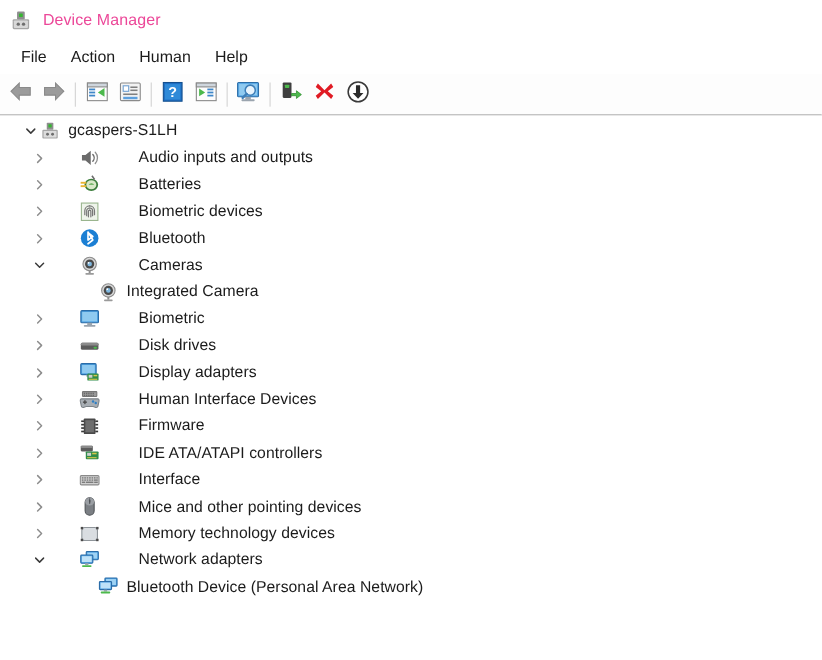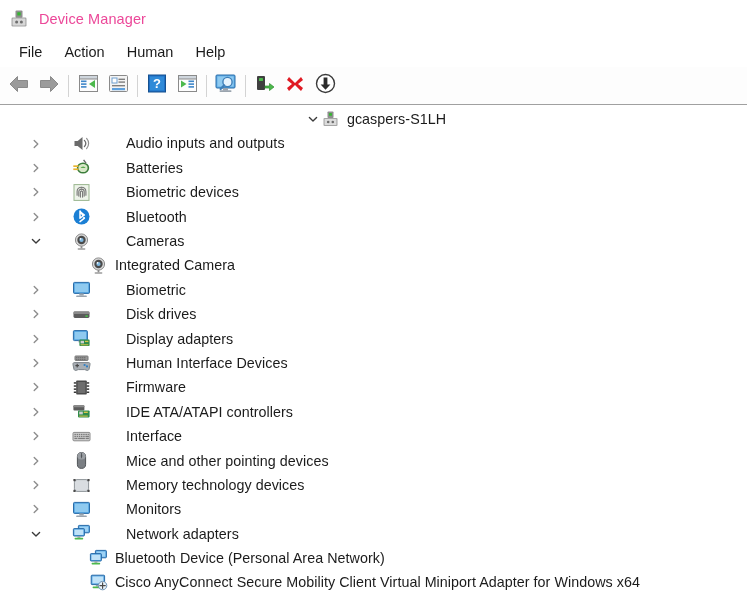--- a/index.html
+++ b/index.html
@@ -54,21 +54,21 @@
   .chev{
     width:16px;height:16px;flex:0 0 16px;position:relative;
     display:flex;align-items:center;justify-content:center;
   }
   .chev svg{display:block;}
   .ico{
     width:19px;height:19px;flex:0 0 19px;position:relative;margin-right:7px;
     display:flex;align-items:center;justify-content:center;
   }
   .lbl{font-size:14.3px;color:#1b1b1b;letter-spacing:.05px;line-height:1;}
-  .depth0{padding-left:4px;justify-content:center;}
+  .depth0{padding-left:20px;}
   .depth1{padding-left:28px;gap:28px;}
   .depth2{padding-left:52px;margin-left:20px;}
   .depth2 .ico{margin-left:17px;}
 </style>
 </head>
 <body>
 
 <div class="window">
 
   <div class="titlebar">
@@ -512,36 +512,20 @@
               <rect x="1.4" y="13.8" width="2.2" height="2.2"></rect>
               <rect x="15.4" y="13.8" width="2.2" height="2.2"></rect>
             </g>
           </svg>
         </span>
         <span class="lbl">Memory technology devices</span>
       </div>
       <div class="row depth1">
         <span class="chev">
           <svg width="10" height="10" viewBox="0 0 10 10">
-            <path d="M3.2 1.4 L6.8 5 L3.2 8.6" fill="none" stroke="#8d8d8d" stroke-width="1.35" stroke-linecap="round" stroke-linejoin="round"></path>
-          </svg>
-        </span>
-        <span class="ico">
-          <svg width="19" height="19" viewBox="0 0 19 19">
-            <rect x="1.5" y="2.4" width="16" height="11" rx="1" fill="#4b9fe0" stroke="#2a6ca8"></rect>
-            <rect x="2.7" y="3.6" width="13.6" height="8.6" fill="#8fcaf0"></rect>
-            <rect x="7.3" y="13.4" width="4.4" height="2.2" fill="#9aa4ae"></rect>
-            <rect x="4.2" y="15.4" width="10.6" height="1.7" rx=".7" fill="#9aa4ae"></rect>
-          </svg>
-        </span>
-        <span class="lbl">Monitors</span>
-      </div>
-      <div class="row depth1">
-        <span class="chev">
-          <svg width="10" height="10" viewBox="0 0 10 10">
             <path d="M1.4 3.4 L5 7 L8.6 3.4" fill="none" stroke="#3a3a3a" stroke-width="1.35" stroke-linecap="round" stroke-linejoin="round"></path>
           </svg>
         </span>
         <span class="ico">
           <svg width="19" height="19" viewBox="0 0 19 19">
             <rect x="6.4" y="1.4" width="11" height="7.4" rx=".8" fill="#4b9fe0" stroke="#2a6ca8"></rect>
             <rect x="7.4" y="2.4" width="9" height="5.4" fill="#9ed2f4"></rect>
             <rect x="1.4" y="4.6" width="11" height="7.4" rx=".8" fill="#4b9fe0" stroke="#2a6ca8"></rect>
             <rect x="2.4" y="5.6" width="9" height="5.4" fill="#bfe2f8"></rect>
             <rect x="5.4" y="12" width="3" height="1.8" fill="#9aa4ae"></rect>
@@ -556,28 +540,15 @@
             <rect x="6.4" y="1.4" width="11" height="7.4" rx=".8" fill="#4b9fe0" stroke="#2a6ca8"></rect>
             <rect x="7.4" y="2.4" width="9" height="5.4" fill="#9ed2f4"></rect>
             <rect x="1.4" y="4.6" width="11" height="7.4" rx=".8" fill="#4b9fe0" stroke="#2a6ca8"></rect>
             <rect x="2.4" y="5.6" width="9" height="5.4" fill="#bfe2f8"></rect>
             <rect x="5.4" y="12" width="3" height="1.8" fill="#9aa4ae"></rect>
             <rect x="2.6" y="13.8" width="8.6" height="1.7" rx=".7" fill="#4cb94c"></rect>
           </svg>
         </span>
         <span class="lbl">Bluetooth Device (Personal Area Network)</span>
       </div>
-      <div class="row depth2">
-        <span class="ico">
-          <svg width="19" height="19" viewBox="0 0 19 19">
-            <rect x="2.2" y="2.2" width="13.4" height="9.4" rx=".8" fill="#4b9fe0" stroke="#2a6ca8"></rect>
-            <rect x="3.4" y="3.4" width="11" height="7" fill="#bfe2f8"></rect>
-            <rect x="6.8" y="11.8" width="3.6" height="1.8" fill="#9aa4ae"></rect>
-            <rect x="3.6" y="13.6" width="10" height="1.7" rx=".7" fill="#4cb94c"></rect>
-            <circle cx="13.6" cy="12.6" r="4.2" fill="#e9f3fb" stroke="#6f94b5"></circle>
-            <path d="M13.6 9.9 v5.4 M10.9 12.6 h5.4" stroke="#4a4a4a" stroke-width="1.2" stroke-linecap="round"></path>
-          </svg>
-        </span>
-        <span class="lbl">Cisco AnyConnect Secure Mobility Client Virtual Miniport Adapter for Windows x64</span>
-      </div>
     </div>
 
 </div>
 
 </body></html>

